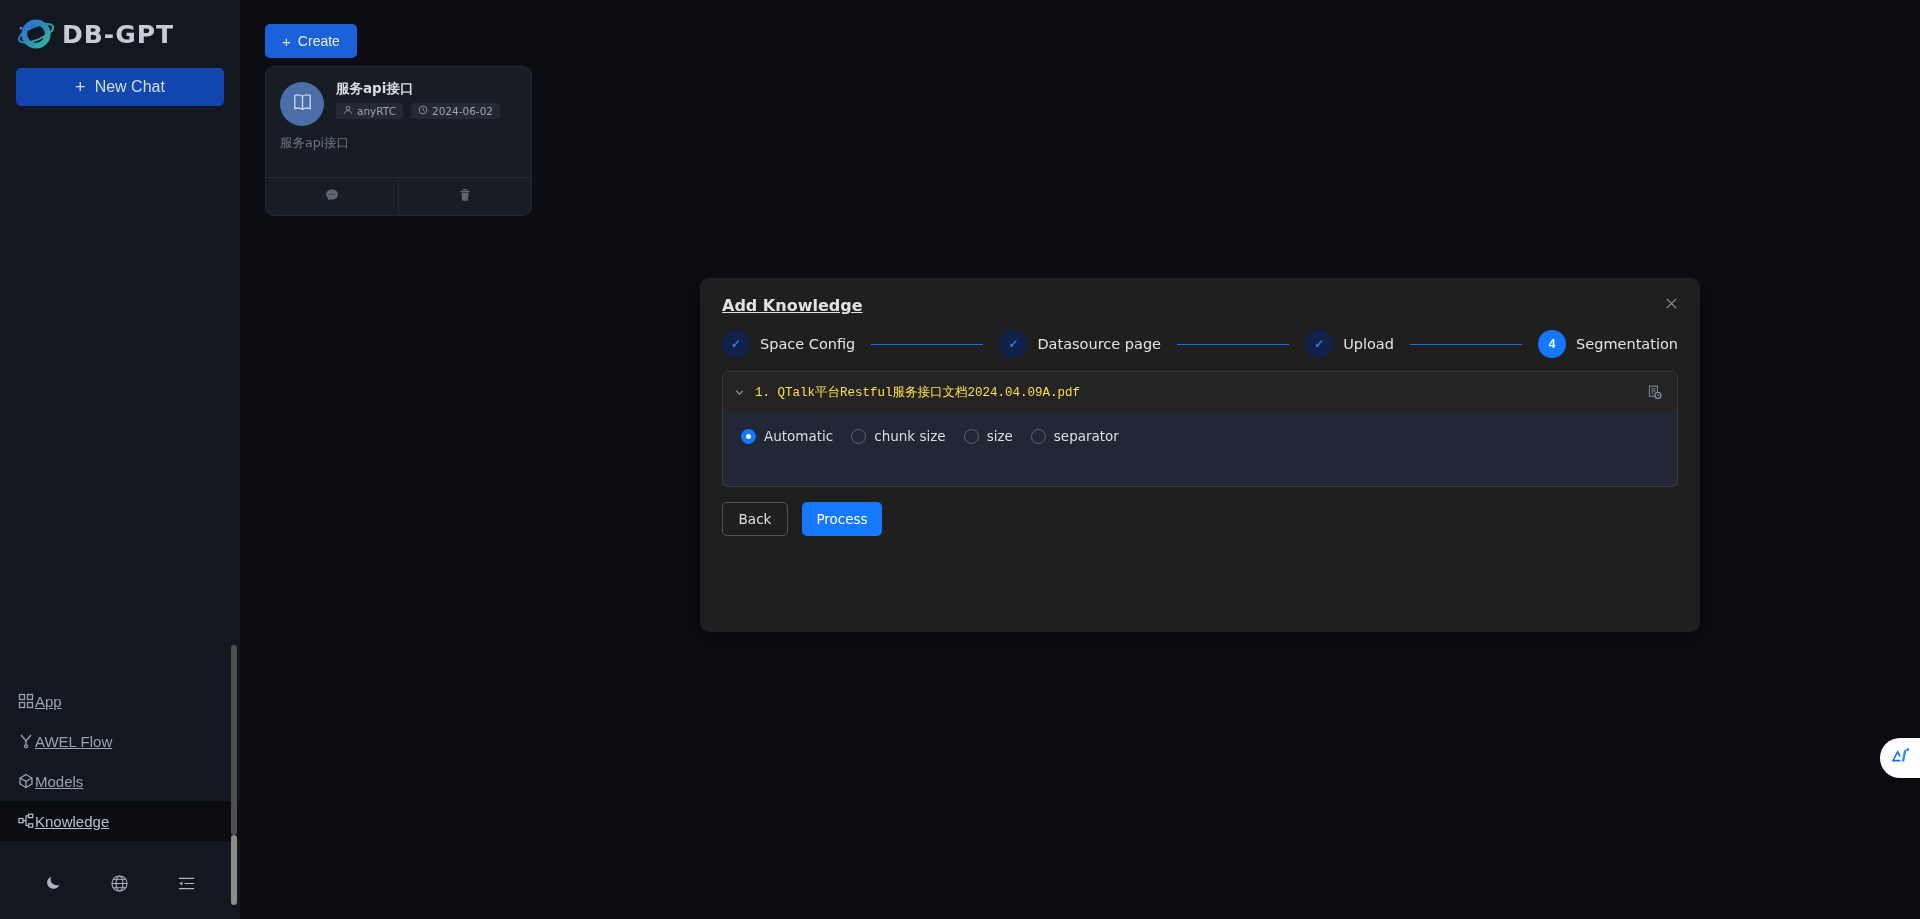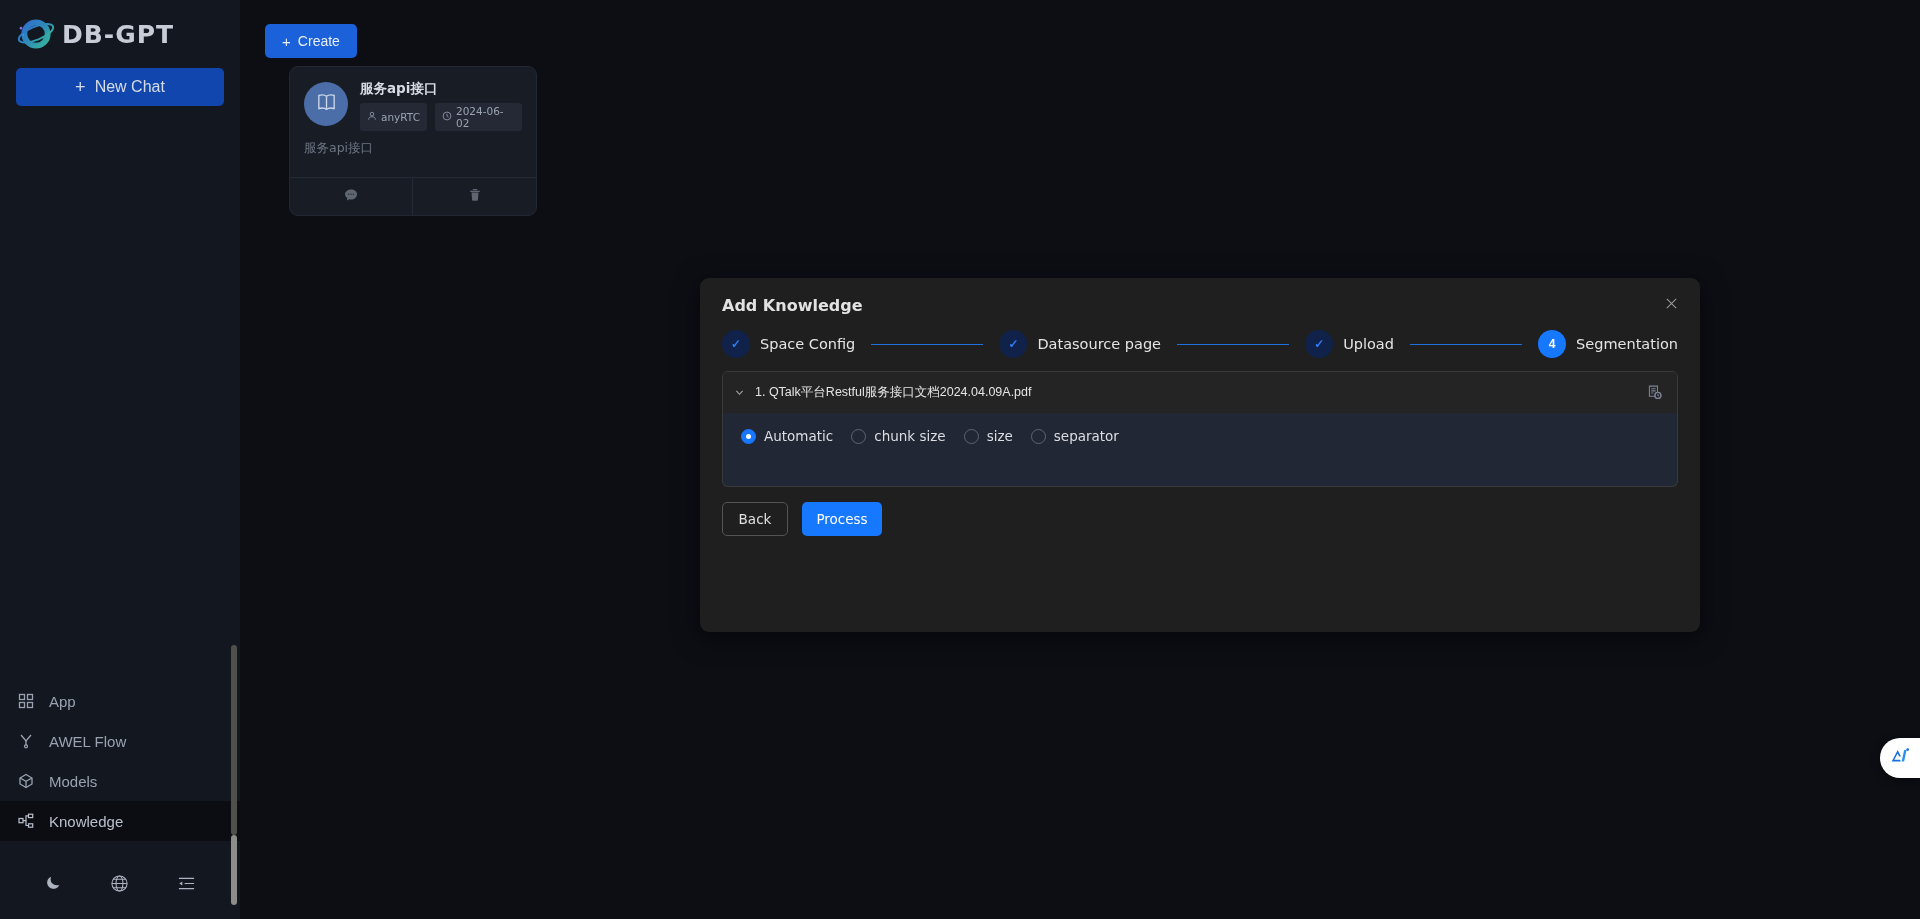--- a/index.html
+++ b/index.html
@@ -42,27 +42,28 @@
     cursor: pointer;
     border: none;
     font-family: "Liberation Sans", sans-serif;
   }
   .newchat-btn .plus { font-size: 18px; line-height: 1; font-weight: 400; }
 
   .nav-spacer { flex: 1 1 auto; }
 
   .nav-list { padding-bottom: 6px; }
   .nav-item {
-    display: flex; align-items: center; gap: 14px;
+    display: flex; align-items: center; 
     height: 40px;
     padding-left: 17px;
     color: #9aa2b1;
     font-size: 15px;
     cursor: pointer;
     position: relative;
+    text-decoration: underline;
   }
   .nav-item .nic { width: 18px; height: 18px; flex: 0 0 18px; display:flex; align-items:center; justify-content:center; }
   .nav-item.active { background: #0b0d12; color: #b9c0cc; }
 
   .side-bottom {
     height: 72px;
     display: flex; align-items: center; justify-content: space-around;
     padding: 0 20px;
   }
   .side-bottom .sb-ic { cursor: pointer; color: #aeb4bf; width: 22px; height: 22px; display:flex; align-items:center; justify-content:center; }
@@ -94,26 +95,25 @@
     border-radius: 5px;
     color: #e9eef7; font-size: 14px;
     display: flex; align-items: center; justify-content: center; gap: 7px;
     cursor: pointer; border: none;
     font-family: "Liberation Sans", sans-serif;
   }
   .create-btn .plus { font-size: 15px; }
 
   .kcard {
     position: absolute; left: 25px; top: 66px;
-    width: 248px; height: 150px;
+    width: 267px; height: 150px;
     background: #181c25;
     border: 1px solid #222734;
     border-radius: 9px;
     overflow: hidden;
-    margin-left: 24px;
   }
   .kcard-body { padding: 13px 14px 0 14px; display: flex; gap: 0; }
   .kcard-avatar {
     width: 44px; height: 44px; border-radius: 50%;
     background: #4b6ea8;
     display: flex; align-items: center; justify-content: center;
     flex: 0 0 44px;
     margin-top: 2px;
   }
   .kcard-info { padding-left: 12px; flex: 1 1 auto; }
@@ -155,20 +155,21 @@
     left: 460px; top: 278px;
     width: 1000px; height: 354px;
     background: #1f1f1f;
     border-radius: 9px;
     box-shadow: 0 6px 26px rgba(0,0,0,.55);
   }
   .modal-title {
     position: absolute; left: 22px; top: 18px;
     font-size: 16px; font-weight: 700; color: #e2e2e2;
     font-family: "DejaVu Sans", sans-serif;
+    text-decoration: underline;
   }
   .modal-close {
     position: absolute; right: 18px; top: 14px;
     width: 22px; height: 22px; cursor: pointer;
     color: #9c9c9c;
     display: flex; align-items: center; justify-content: center;
   }
   .stepper {
     position: absolute; left: 22px; top: 48px;
     width: 956px; height: 36px;
@@ -196,22 +197,22 @@
     overflow: hidden;
   }
   .file-row {
     height: 42px;
     display: flex; align-items: center;
     padding: 0 14px 0 11px;
     border-bottom: 1px solid #3a3a3a;
     background: #242424;
   }
   .file-chevron { color: #a9a9a9; font-size: 11px; margin-right: 10px; cursor: pointer; display:flex; }
-  .file-name { font-size: 12.5px; color: #e5e5e5; flex: 1 1 auto;
-    font-family: Liberation Sans, sans-serif; }
+  .file-name { font-size: 12.5px; color: #fde047; flex: 1 1 auto;
+    font-family: Liberation Mono, monospace; }
   .file-icon { color: #7c8296; cursor: pointer; display: flex; }
 
   .seg-panel {
     position: absolute; left: 22px; top: 135px;
     width: 956px; height: 74px;
     background: #212734;
     border-left: 1px solid #3a3a3a;
     border-right: 1px solid #3a3a3a;
     border-bottom: 1px solid #3a3a3a;
     border-radius: 0 0 6px 6px;

